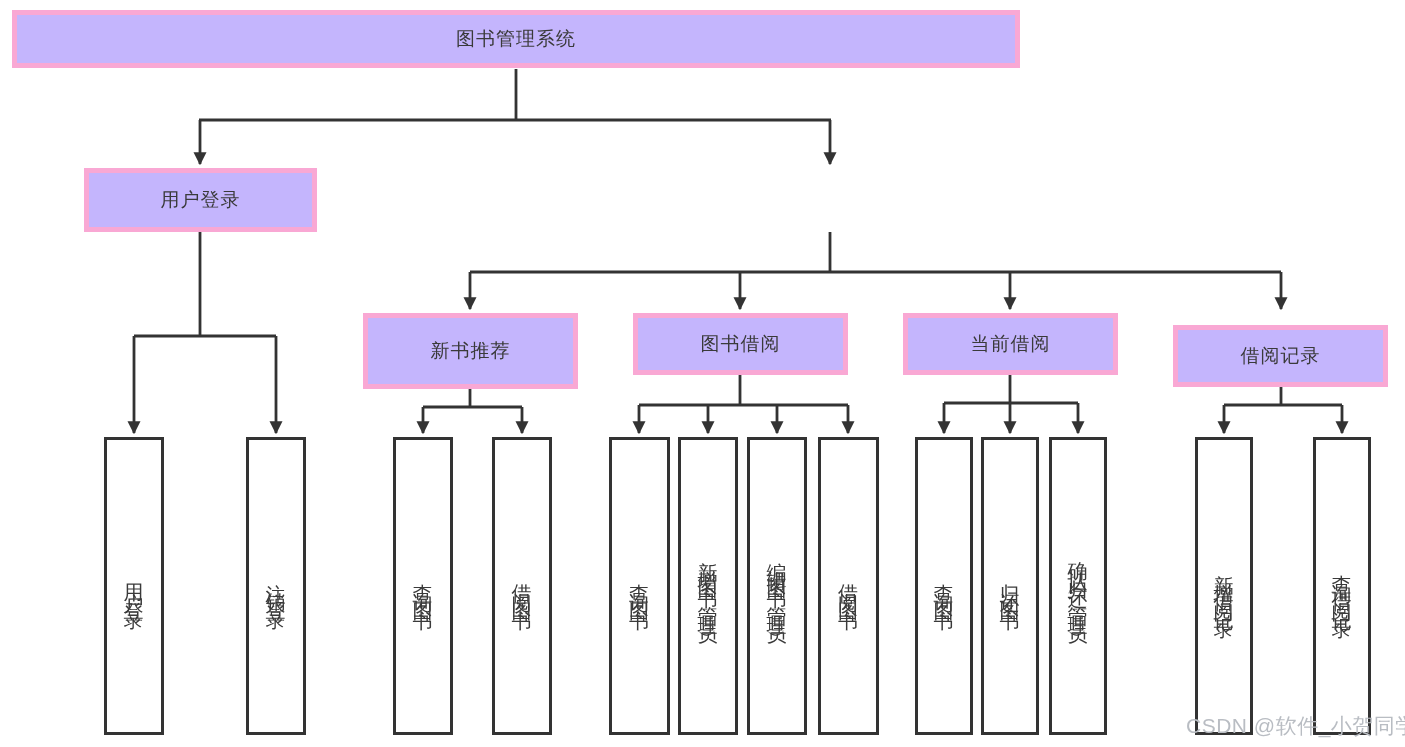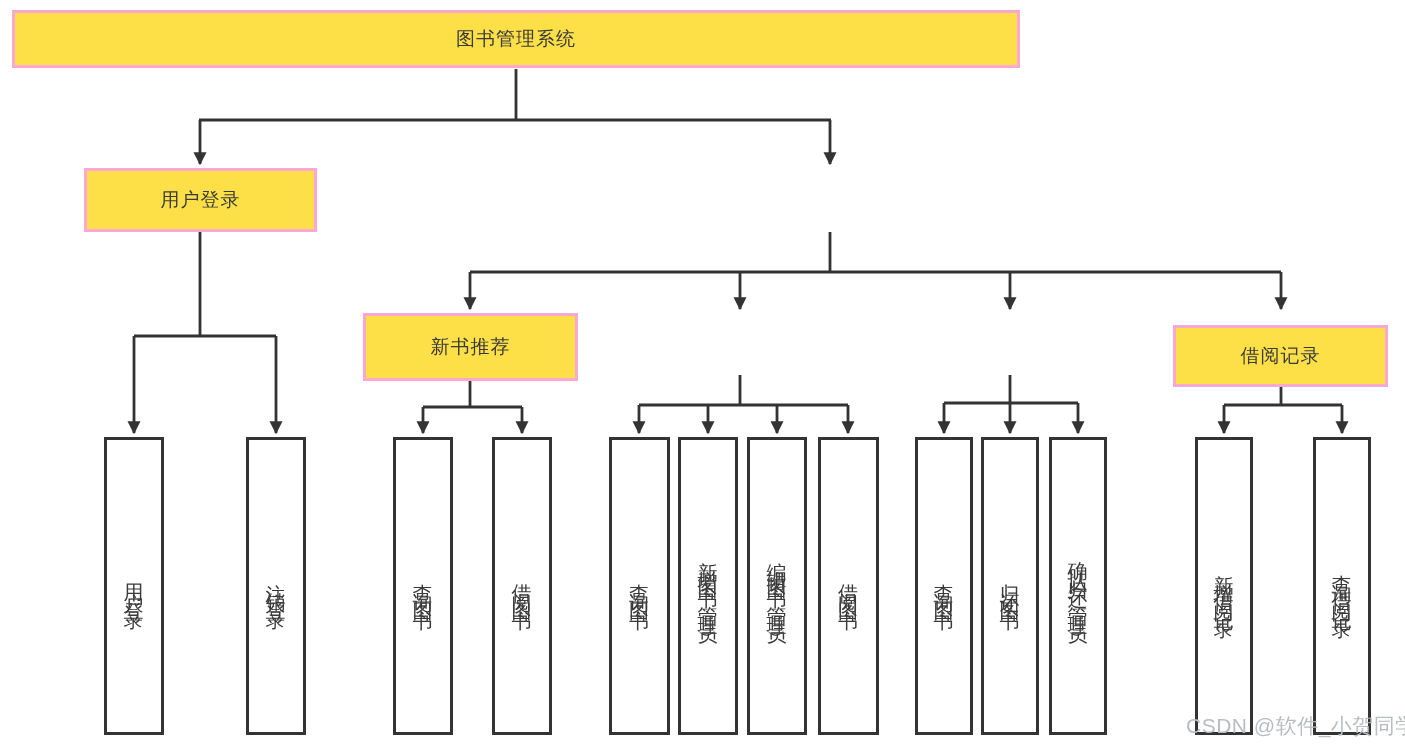--- a/index.html
+++ b/index.html
@@ -18,22 +18,22 @@
   .connectors {
     position: absolute;
     left: 0;
     top: 0;
     width: 1405px;
     height: 747px;
   }
   .node {
     position: absolute;
     box-sizing: border-box;
-    border: 3px solid #f9a8d4;
-    background: #fde047;
+    border: 5px solid #f9a8d4;
+    background: #c4b5fd;
     display: flex;
     align-items: center;
     justify-content: center;
     color: #3a3a3a;
     font-size: 19px;
     letter-spacing: 1px;
     text-align: center;
   }
   .vnode {
     position: absolute;
@@ -115,21 +115,23 @@
       <path d="M1224,405 L1342,405"></path>
       <path d="M1224,405 L1224,433" marker-end="url(#arrow)"></path>
       <path d="M1342,405 L1342,433" marker-end="url(#arrow)"></path>
     </g>
   </svg>
 
   <div class="node" style="left:12px;top:10px;width:1008px;height:58px">图书管理系统</div>
 
   <div class="node" style="left:84px;top:168px;width:233px;height:64px">用户登录</div>
 
-  <div class="node" style="left:363px;top:313px;width:215px;height:68px">新书推荐</div>
+  <div class="node" style="left:363px;top:313px;width:215px;height:76px">新书推荐</div>
+  <div class="node" style="left:633px;top:313px;width:215px;height:62px">图书借阅</div>
+  <div class="node" style="left:903px;top:313px;width:215px;height:62px">当前借阅</div>
   <div class="node" style="left:1173px;top:325px;width:215px;height:62px">借阅记录</div>
 
   <div class="vnode" style="left:104px;top:437px;width:60px;height:298px">
     <span>用户登录</span>
   </div>
   <div class="vnode" style="left:246px;top:437px;width:60px;height:298px">
     <span>注销登录</span>
   </div>
 
   <div class="vnode" style="left:393px;top:437px;width:60px;height:298px">

